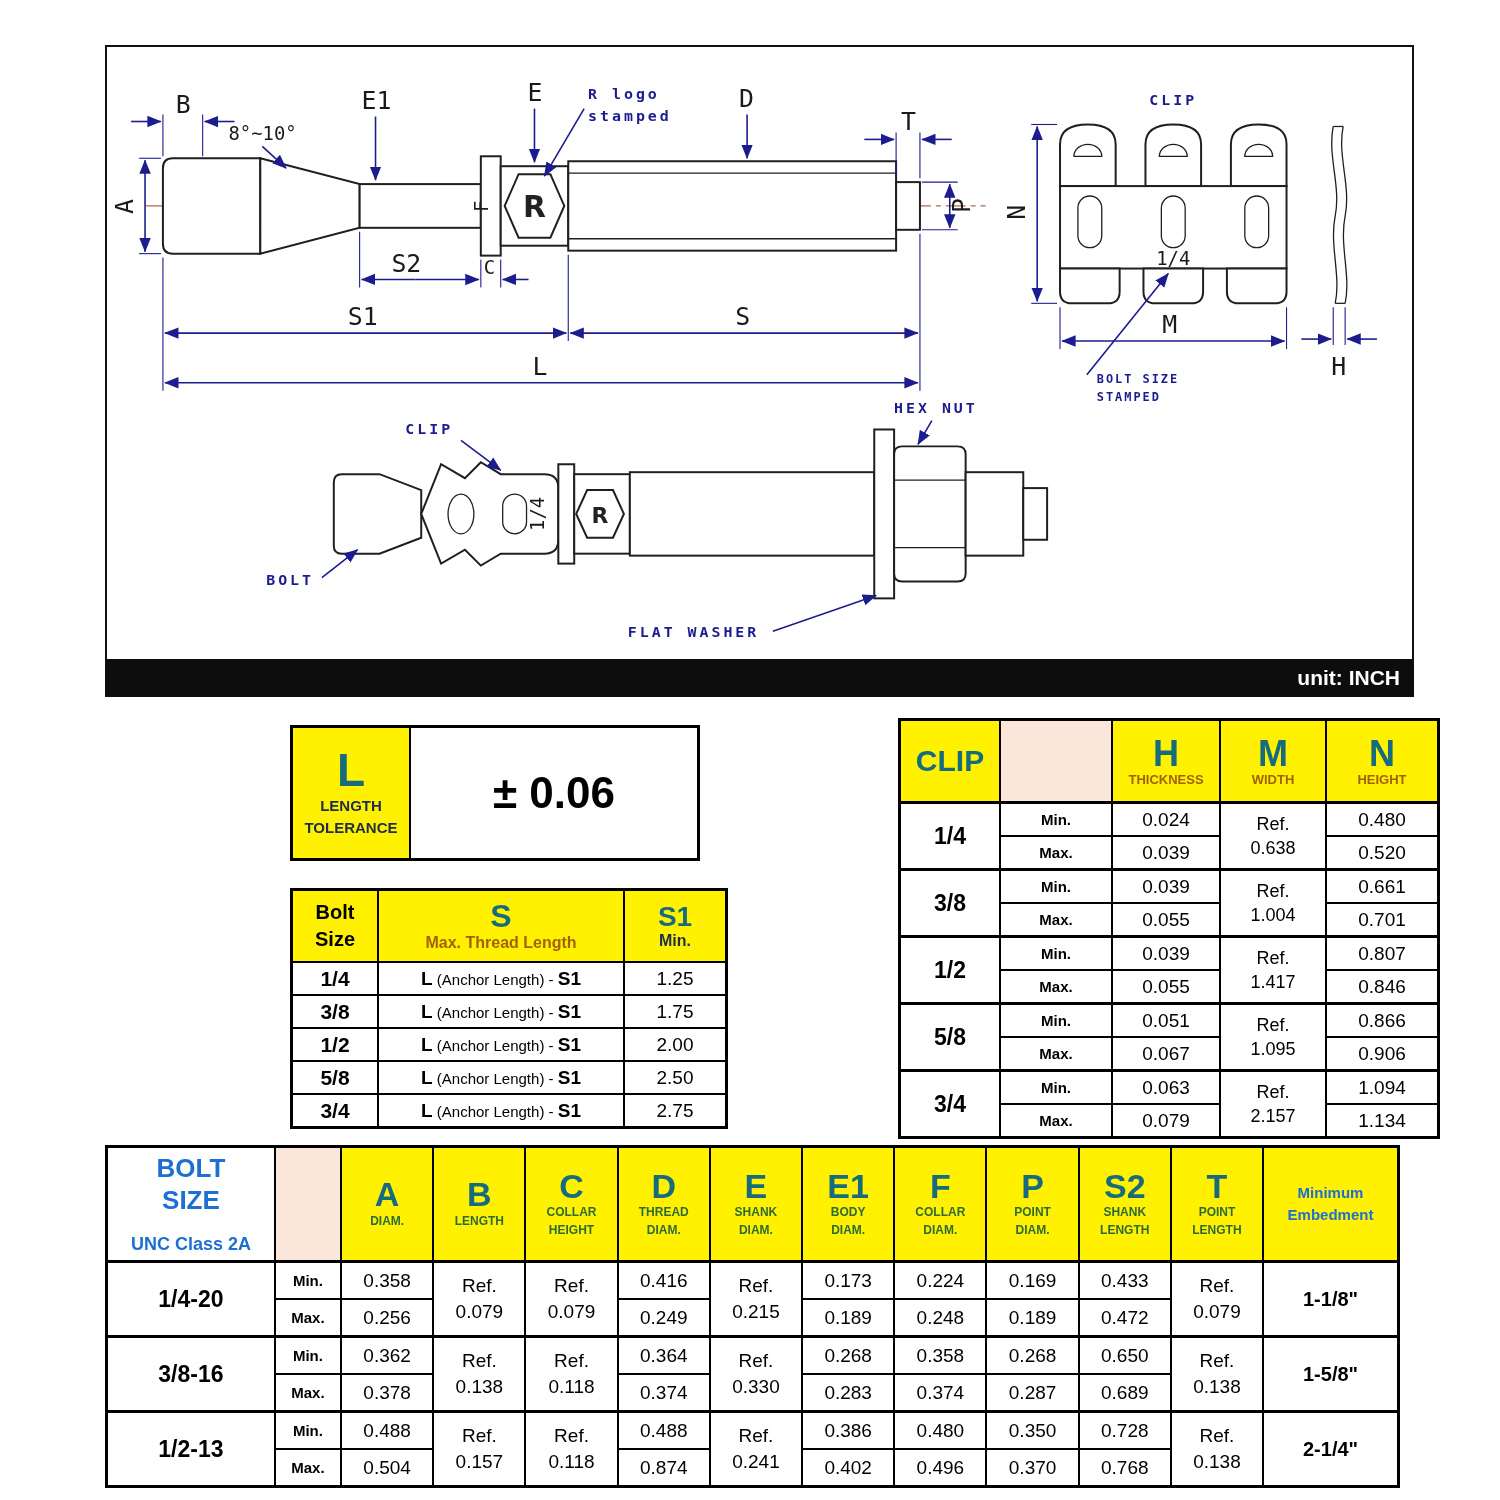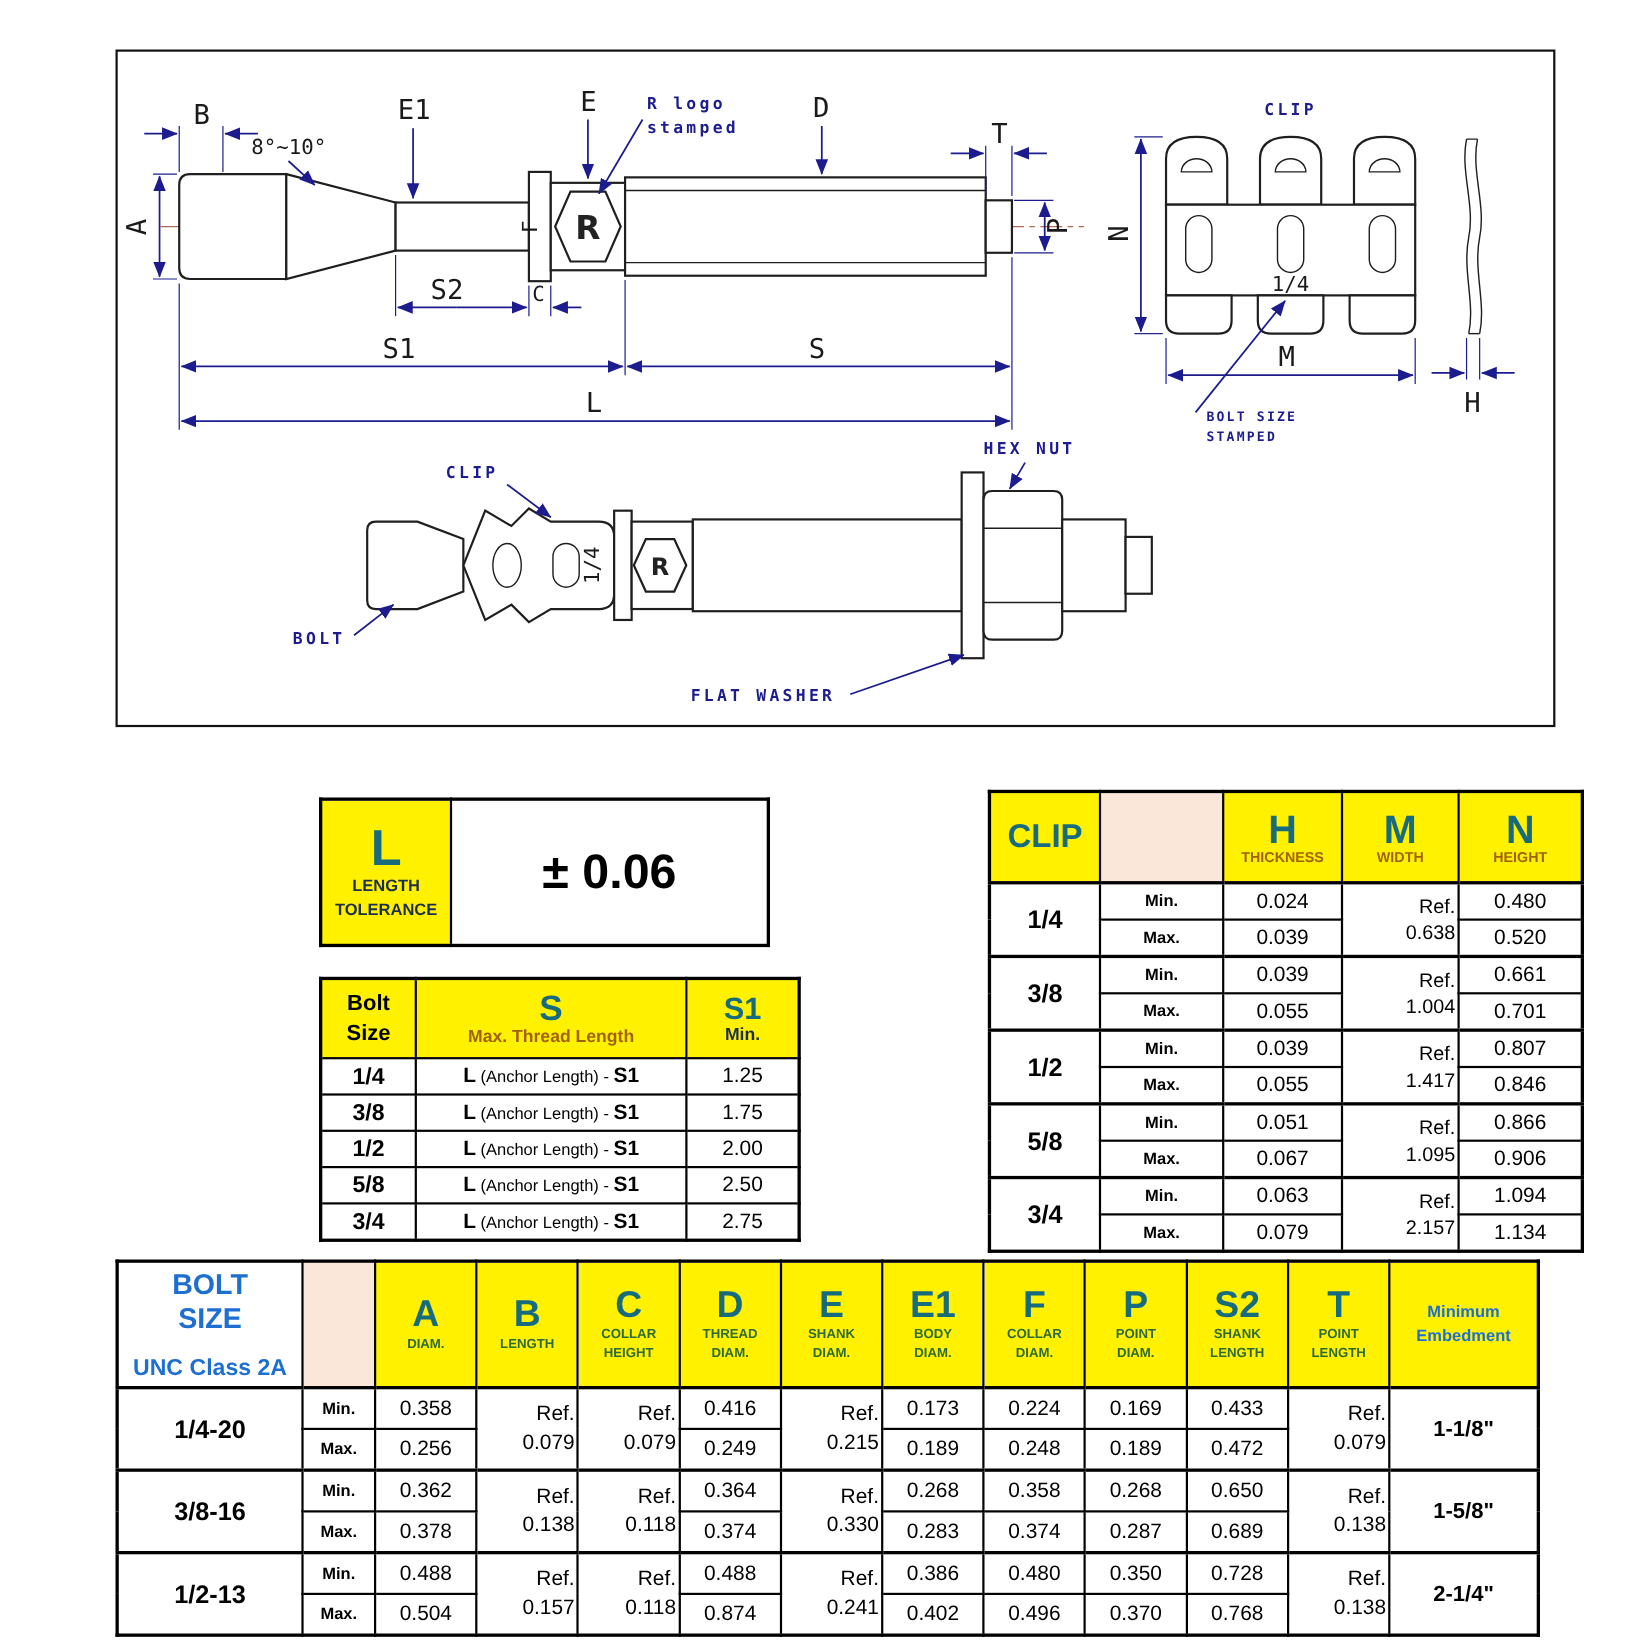--- a/index.html
+++ b/index.html
@@ -19,21 +19,21 @@
   .yellow{background:#fff100;}
   .pinkc{background:#fbe7da;}
   .letter{color:#176b7e;font-weight:bold;line-height:1.05;}
   .subgreen{color:#a16207;font-weight:bold;}
   .subdark{color:#2e6b34;font-weight:bold;}
   .navydark{color:#1c2e4a;font-weight:bold;}
   .blue{color:#1d6fd1;font-weight:bold;}
   .num{font-size:19px;color:#000;}
   .minmax{font-weight:bold;font-size:15px;color:#000;}
   .sizecell{font-weight:bold;font-size:23px;color:#000;}
-  .refcell div{line-height:1.35;text-align:right;}
+  .refcell div{line-height:1.35;}
 
   #tol{left:290px;top:725px;}
   #tol table{border:3px solid #000;}
   #tol .lcell{width:112px;height:130px;}
   #tol .lcell .big{font-size:46px;}
   #tol .lcell .lines{font-size:15px;line-height:1.5;}
   #tol .vcell{width:282px;font-size:44px;font-weight:bold;color:#000;}
 
   #threadtbl{left:290px;top:888px;}
   #threadtbl table{border:3px solid #000;width:420px;}
@@ -63,21 +63,21 @@
 
   #bolttbl{left:105px;top:1145px;}
   #bolttbl table{border:3px solid #000;width:1295px;}
   #bolttbl td{height:35px;}
   #bolttbl .hdr td{height:112px;}
   #bolttbl .w-size{width:168px;} #bolttbl .w-mm{width:66px;}
   #bolttbl .w-dim{width:92px;} #bolttbl .w-emb{width:135px;}
   #bolttbl .hl{font-size:34px;}
   #bolttbl .subg{font-size:12px;line-height:1.45;}
   #bolttbl .size-big{font-size:26px;line-height:1.2;}
-  #bolttbl .size-small{font-size:21px;margin-top:18px;}
+  #bolttbl .size-small{font-size:18px;margin-top:18px;}
   #bolttbl .embhdr{font-size:15px;line-height:1.5;}
   #bolttbl tr.gs td{border-top:3px solid #000;}
   #bolttbl .embed{font-weight:bold;font-size:20px;color:#000;}
   #bolttbl .refcell div{font-size:19px;}
 
   
   .draw{stroke:#1f1f1f;stroke-width:2;fill:#fff;}
   .thin{stroke:#1f1f1f;stroke-width:1.3;fill:none;}
   .dim{stroke:#1c1c8f;stroke-width:1.6;fill:none;}
   .ext{stroke:#1c1c8f;stroke-width:1.1;fill:none;}
@@ -244,20 +244,23 @@
     <text class="stencil" x="788" y="368">HEX NUT</text>
     <line class="dim" x1="826" y1="376" x2="812" y2="400" marker-end="url(#ah)"></line>
     <text class="stencil" x="156" y="542">BOLT</text>
     <line class="dim" x1="212" y1="534" x2="248" y2="506" marker-end="url(#ah)"></line>
     <text class="stencil" x="520" y="594">FLAT WASHER</text>
     <line class="dim" x1="666" y1="588" x2="770" y2="552" marker-end="url(#ah)"></line>
   </g>
 </svg>
 </div>
 
+<div id="unitbar" class="abs">
+  <span>unit: INCH</span>
+</div>
 
 <div id="tol" class="abs">
 <table>
   <tbody>
           <tr>
     <td class="yellow lcell">
       <div class="letter big">L</div>
       <div class="navydark lines">LENGTH</div>
       <div class="navydark lines">TOLERANCE</div>
     </td>

